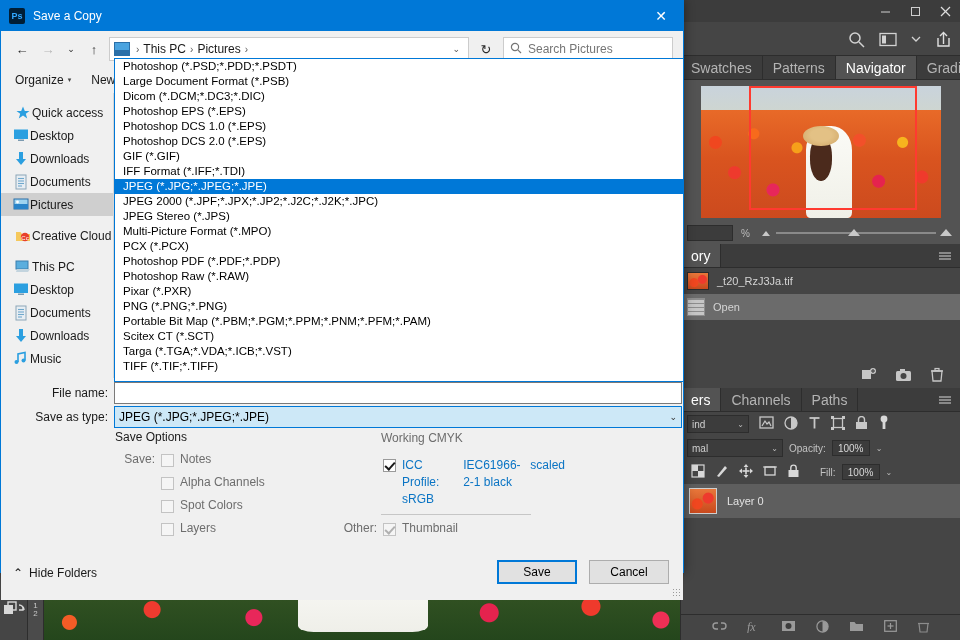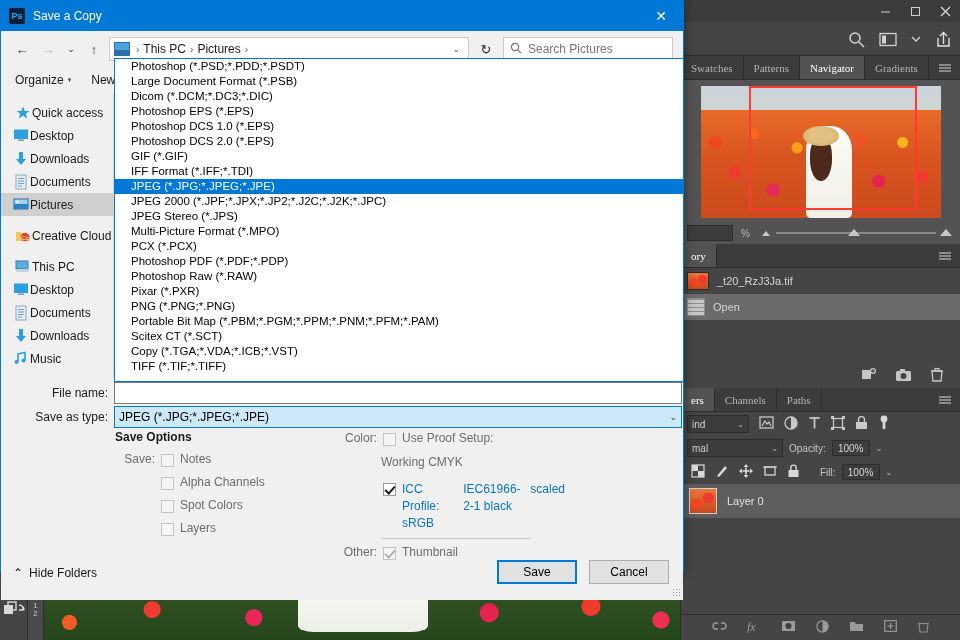--- a/index.html
+++ b/index.html
@@ -94,22 +94,22 @@
   .ps-dock {
     position: absolute; right: 0; top: 56px; width: 280px; bottom: 0;
     background: #454545; border-left: 1px solid #2d2d2d;
   }
   .panel-tabs {
     display: flex; height: 24px; background: #3c3c3c; align-items: stretch;
     border-bottom: 1px solid #2d2d2d;
   }
   .panel-tab {
     padding: 0 10px; display: flex; align-items: center;
-    color: #b4b4b4; font-size: 11px; background: #3c3c3c;
-    border-right: 1px solid #2d2d2d; white-space: nowrap; font-family: Liberation Serif, serif;
+    color: #b4b4b4; font-size: 14px; background: #3c3c3c;
+    border-right: 1px solid #2d2d2d; white-space: nowrap;
   }
   .panel-tab.active { background: #535353; color: #ffffff; }
   .panel-menu-ico {
     margin-left: auto; display: flex; align-items: center; padding: 0 8px; color: #b4b4b4;
   }
 
   .nav-body { background: #535353; padding: 6px 6px 4px 6px; }
   .nav-thumb {
     position: relative; width: 240px; height: 132px; margin: 0 auto;
     overflow: hidden; background: #4a4a4a;
@@ -305,21 +305,21 @@
     background: #ffffff; border-left: 1px solid #d6d6d6;
   }
 
   
   .dropdown {
     position: absolute; left: 113px; top: 57px; width: 570px; height: 324px;
     background: #ffffff; border: 1px solid #0078d7; overflow: hidden; z-index: 30;
   }
   .dd-item {
     height: 15px; line-height: 15px; font-size: 11.5px; color: #000;
-    padding-left: 16px; white-space: nowrap;
+    padding-left: 8px; white-space: nowrap;
   }
   .dd-item.sel { background: #0078d7; color: #ffffff; }
 
   .form-area { position: relative; background: #f0f0f0; height: 222px; }
   .frow {
     position: absolute; left: 0; width: 684px; height: 22px;
     display: flex; align-items: center;
   }
   .frow-label {
     width: 113px; text-align: right; padding-right: 6px;
@@ -330,21 +330,21 @@
   }
   .fcombo {
     width: 568px; height: 22px; background: #cde8f7; border: 1px solid #0078d7;
     display: flex; align-items: center; padding: 0 4px; font-size: 12px; color: #000;
   }
   .fcombo-chev { margin-left: auto; font-size: 9px; color: #333; }
 
   .opts { position: absolute; left: 0; top: 52px; width: 684px; }
   .opt-col-a { position: absolute; left: 114px; top: 0; width: 210px; }
   .opt-col-b { position: absolute; left: 334px; top: 0; width: 230px; }
-  .opt-title { font-size: 12px; color: #1a1a1a; font-weight: bold; margin-bottom: 8px; }
+  .opt-title { font-size: 12px; color: #1a1a1a; font-weight: normal; margin-bottom: 8px; }
   .opt-row { display: flex; align-items: flex-start; gap: 6px; height: 23px; font-size: 12px; }
   .opt-prefix { width: 40px; text-align: right; color: #6d6d6d; flex: none; }
   .opt-prefix.w42 { width: 42px; }
   .cbx {
     width: 13px; height: 13px; border: 1px solid #9a9a9a; background: #fff;
     flex: none; margin-top: 2px; position: relative;
   }
   .cbx.disabled { border-color: #c3c3c3; background: #f5f5f5; }
   .cbx.checked::after {
     content: ""; position: absolute; left: 3px; top: 0px; width: 4px; height: 8px;
@@ -865,21 +865,21 @@
       <div class="dd-item">JPEG 2000 (*.JPF;*.JPX;*.JP2;*.J2C;*.J2K;*.JPC)</div>
       <div class="dd-item">JPEG Stereo (*.JPS)</div>
       <div class="dd-item">Multi-Picture Format (*.MPO)</div>
       <div class="dd-item">PCX (*.PCX)</div>
       <div class="dd-item">Photoshop PDF (*.PDF;*.PDP)</div>
       <div class="dd-item">Photoshop Raw (*.RAW)</div>
       <div class="dd-item">Pixar (*.PXR)</div>
       <div class="dd-item">PNG (*.PNG;*.PNG)</div>
       <div class="dd-item">Portable Bit Map (*.PBM;*.PGM;*.PPM;*.PNM;*.PFM;*.PAM)</div>
       <div class="dd-item">Scitex CT (*.SCT)</div>
-      <div class="dd-item">Copy (*.TGA;*.VDA;*.ICB;*.VST)</div>
+      <div class="dd-item">Targa (*.TGA;*.VDA;*.ICB;*.VST)</div>
       <div class="dd-item">TIFF (*.TIF;*.TIFF)</div>
     </div>
 
     <div class="form-area">
       <div class="frow" style="top:4px">
         <span class="frow-label">File name:</span>
         <span class="finput"></span>
       </div>
       <div class="frow" style="top:28px">
         <span class="frow-label">Save as type:</span>
@@ -908,25 +908,20 @@
             <span class="opt-lbl">Spot Colors</span>
           </div>
           <div class="opt-row">
             <span class="opt-prefix"></span>
             <span class="cbx disabled"></span>
             <span class="opt-lbl">Layers</span>
           </div>
         </div>
 
         <div class="opt-col-b">
-          <div class="opt-row" style="margin-top:1px">
-            <span class="opt-prefix w42">Color:</span>
-            <span class="cbx disabled"></span>
-            <span class="opt-lbl">Use Proof Setup:</span>
-          </div>
           <div class="opt-indent">Working CMYK</div>
           <div class="opt-row" style="margin-top:10px; height:auto; align-items:flex-start">
             <span class="opt-prefix w42"></span>
             <span class="cbx checked"></span>
             <span style="display:flex;flex-direction:row;line-height:17px">
               <span class="opt-lbl link">ICC Profile:  sRGB</span>
               <span class="opt-lbl link">IEC61966-2-1 black</span>
               <span class="opt-lbl link">scaled</span>
             </span>
           </div>

